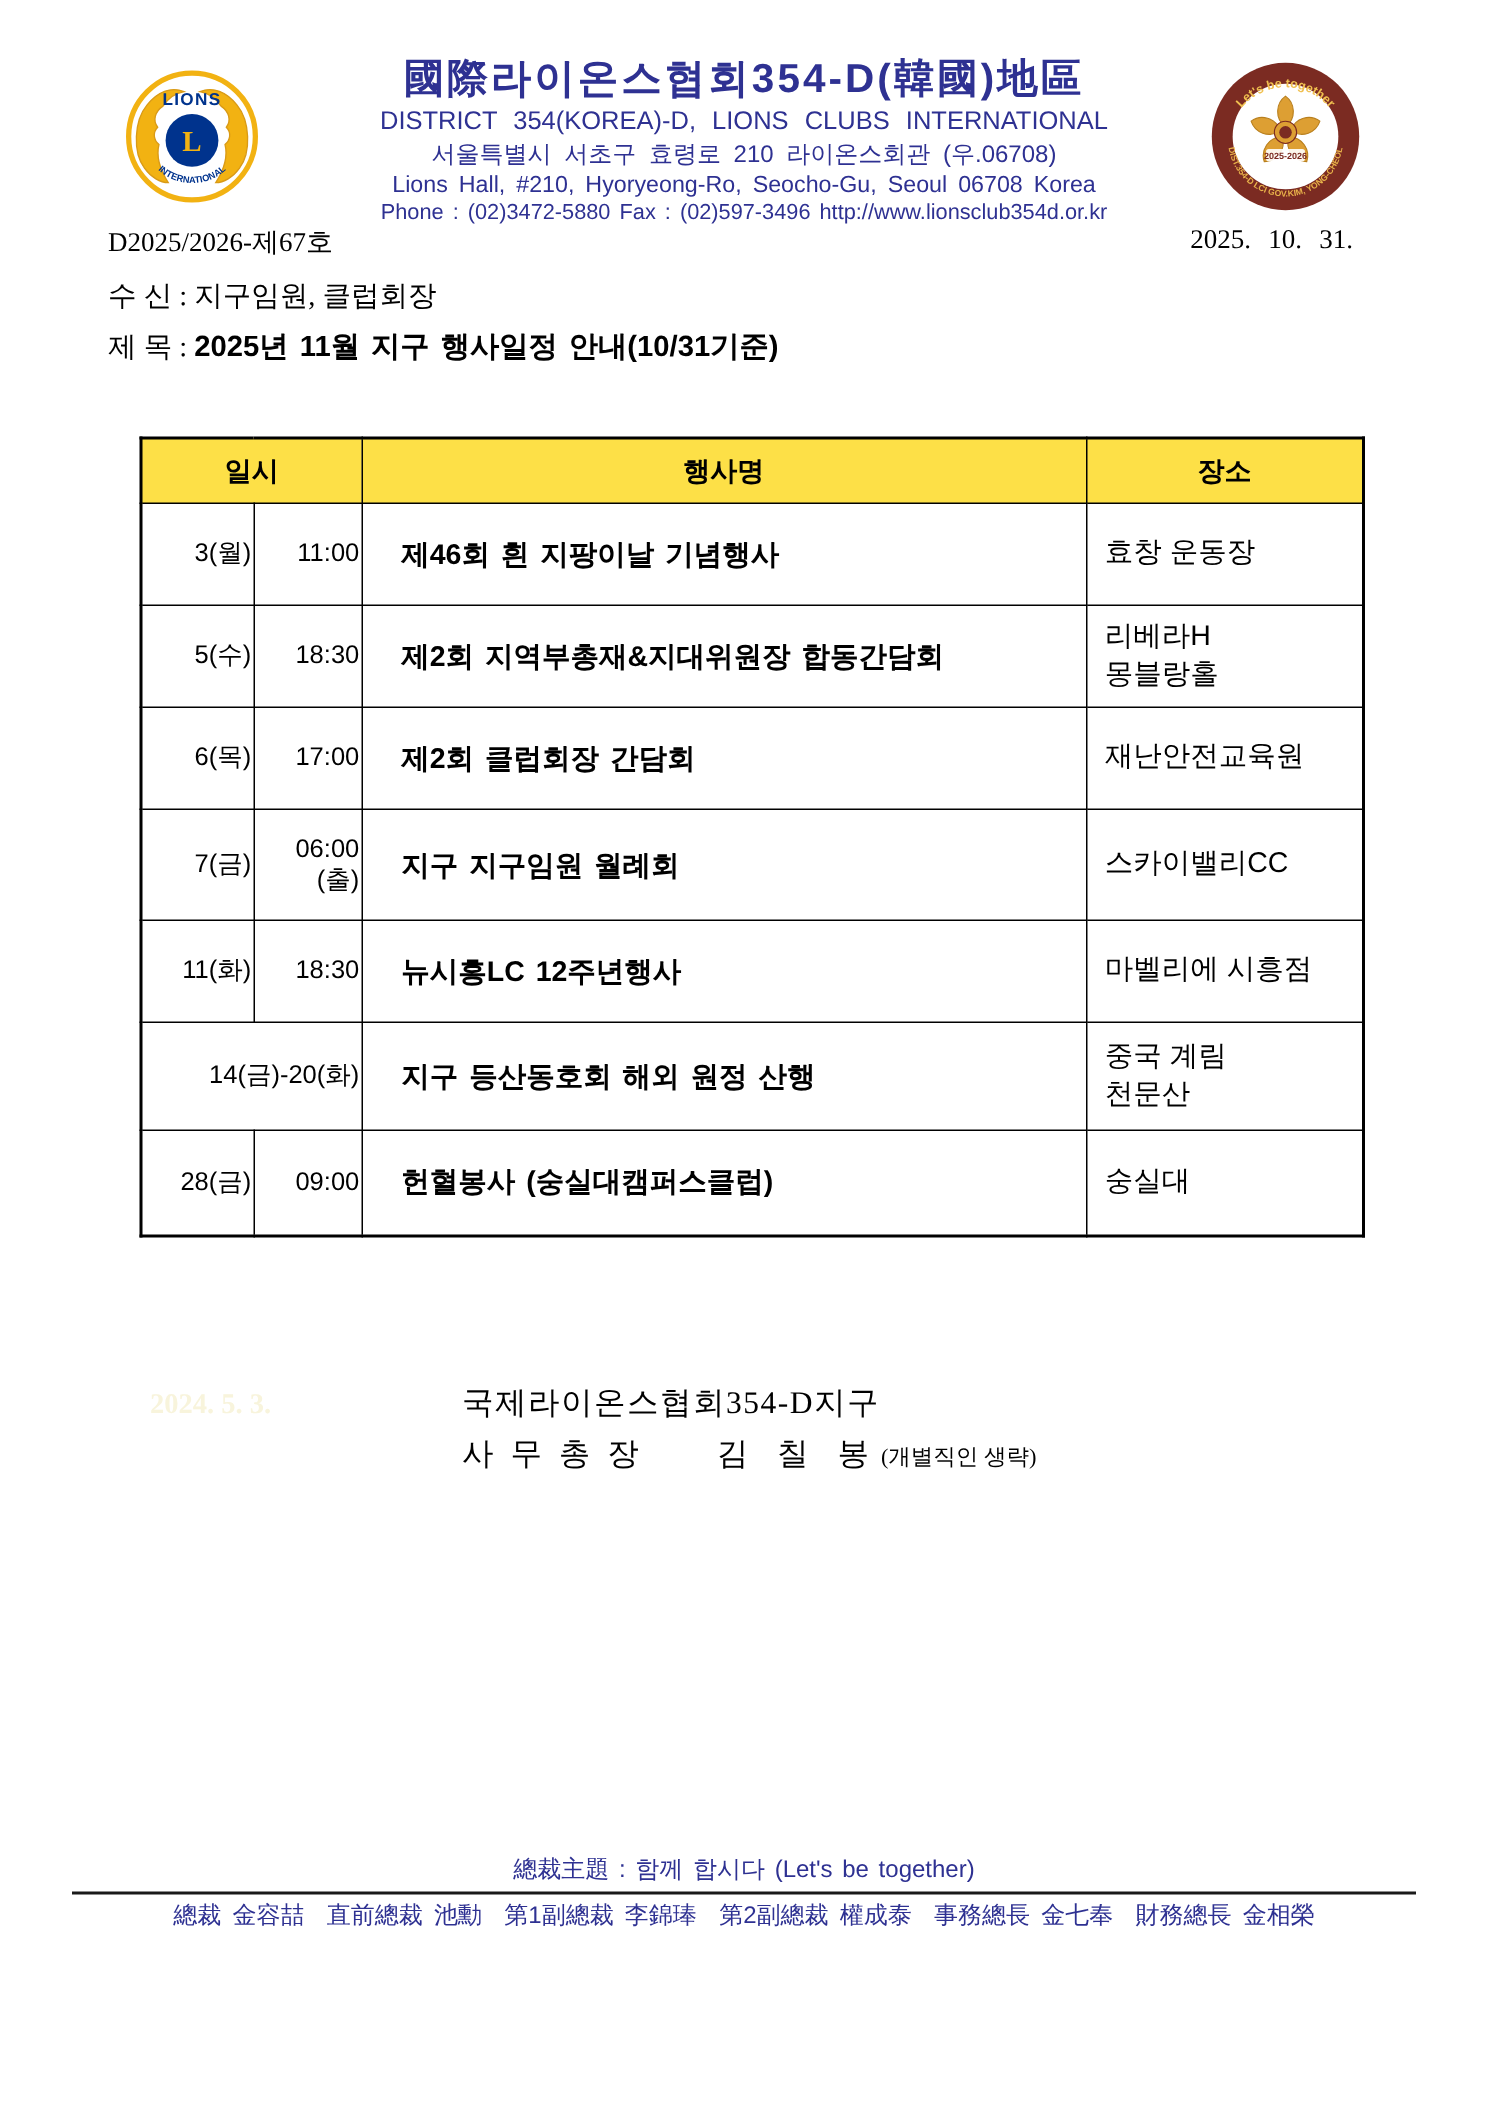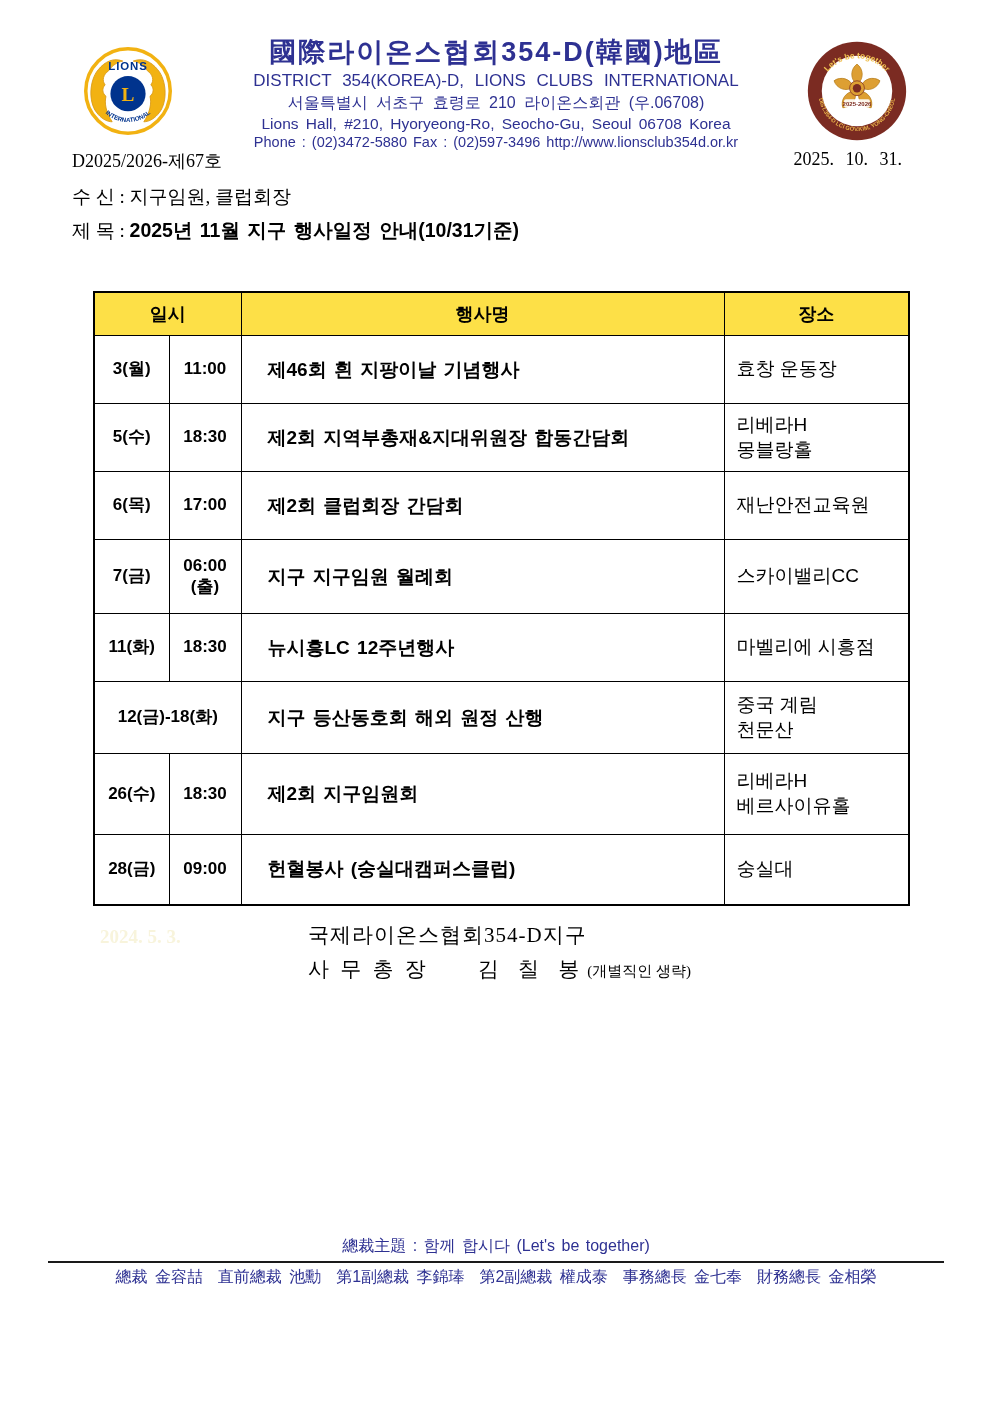--- a/index.html
+++ b/index.html
@@ -21,21 +21,21 @@
   .doc-number { position:absolute; left:72px; top:149px; font-family:"Liberation Serif",serif; font-size:18px; }
   .doc-date   { position:absolute; right:90px; top:149px; font-family:"Liberation Serif",serif; font-size:18px; word-spacing:7px; }
   .recipient-line { position:absolute; left:72px; top:184px; font-family:Liberation Serif, serif; font-size:19px; }
   .subject-line   { position:absolute; left:72px; top:217px; font-family:"Liberation Serif",serif; font-size:19px; }
   .subject-value  { font-family:"Liberation Sans",sans-serif; font-weight:700; font-size:19.5px; word-spacing:2px; }
 
   
   table.schedule { position:absolute; left:93px; top:291px; border-collapse:collapse; table-layout:fixed; border:2px solid #000; }
   table.schedule th, table.schedule td { border:1px solid #000; vertical-align:middle; }
   table.schedule th { height:40px; background:#fde047; font-size:18px; font-weight:700; text-align:center; }
-  td.c-date, td.c-time { text-align:center; font-size:17px; white-space:pre-line; line-height:1.2;font-weight:bold; }
+  td.c-date, td.c-time { text-align:right; font-size:17px; white-space:pre-line; line-height:1.2; }
   td.c-event { font-size:19px; font-weight:700; padding-left:26px; word-spacing:2px; }
   td.c-loc   { font-size:19px; padding-left:12px; white-space:pre-line; line-height:1.3; }
   tr.r1 { height:68px; } tr.r2 { height:68px; } tr.r3 { height:68px; } tr.r4 { height:74px; }
   tr.r5 { height:68px; } tr.r6 { height:72px; } tr.r7 { height:81px; } tr.r8 { height:70px; }
   td.dotted-b { border-bottom:1px dotted #000; }
   td.dotted-t { border-top:1px dotted #000; }
 
   
   .ghost-date { position:absolute; left:100px; top:926px; font-family:"Liberation Serif",serif;
                 font-size:19px; font-weight:700; color:#f8f4dc; }
@@ -156,31 +156,24 @@
         <td class="c-event">지구 지구임원 월례회</td>
         <td class="c-loc">스카이밸리CC</td>
       </tr>
       <tr class="r5">
         <td class="c-date">11(화)</td>
         <td class="c-time">18:30</td>
         <td class="c-event">뉴시흥LC 12주년행사</td>
         <td class="c-loc">마벨리에 시흥점</td>
       </tr>
       <tr class="r6">
-        <td class="c-date" colspan="2">12(금)-18(화)</td>
+        <td class="c-date" colspan="2">14(금)-20(화)</td>
         <td class="c-event">지구 등산동호회 해외 원정 산행</td>
         <td class="c-loc">중국 계림
 천문산</td>
-      </tr>
-      <tr class="r7">
-        <td class="c-date">26(수)</td>
-        <td class="c-time">18:30</td>
-        <td class="c-event">제2회 지구임원회</td>
-        <td class="c-loc">리베라H
-베르사이유홀</td>
       </tr>
       <tr class="r8">
         <td class="c-date">28(금)</td>
         <td class="c-time">09:00</td>
         <td class="c-event">헌혈봉사 (숭실대캠퍼스클럽)</td>
         <td class="c-loc">숭실대</td>
       </tr>
     </tbody>
   </table>
 

